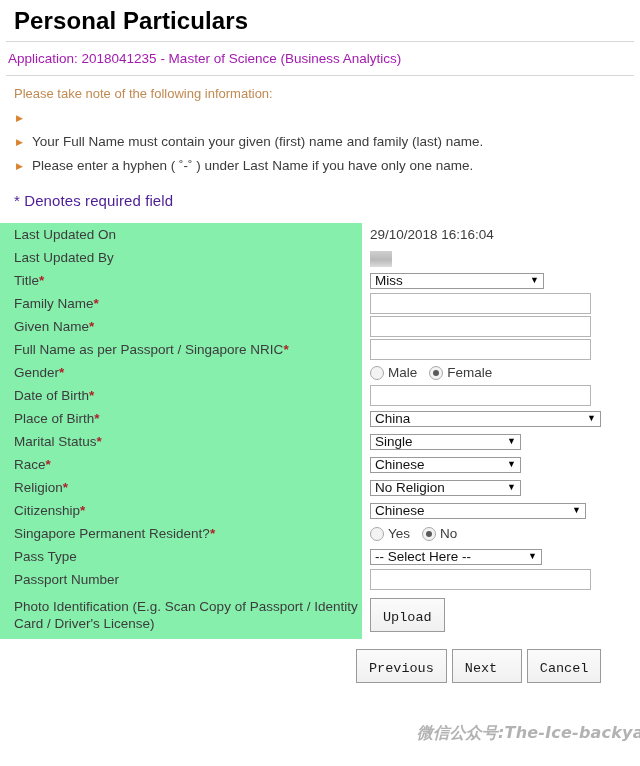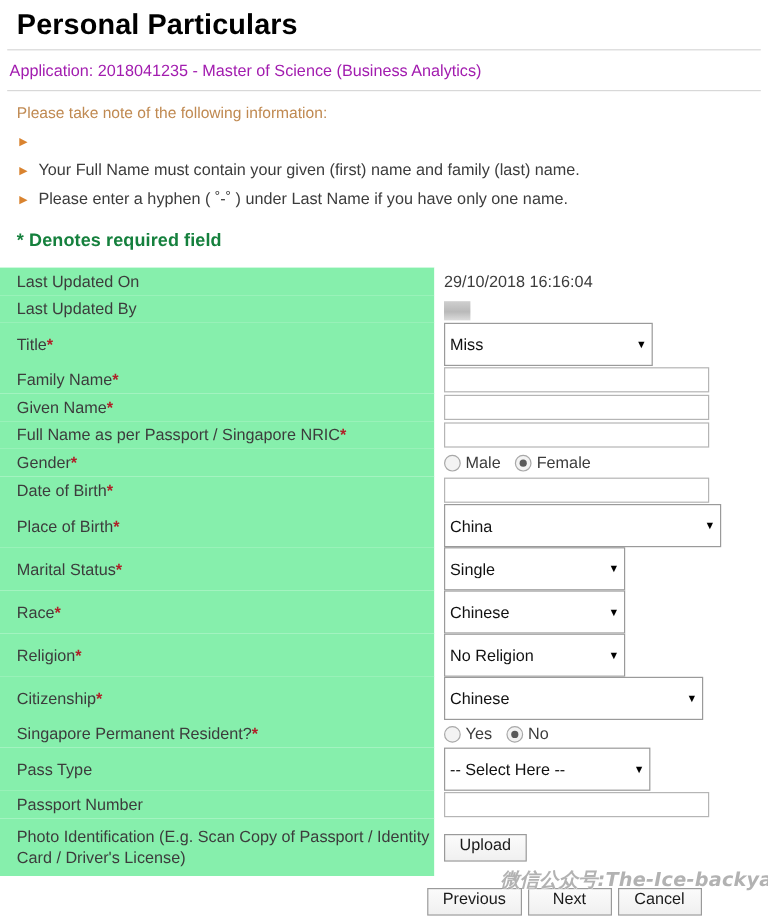--- a/index.html
+++ b/index.html
@@ -59,22 +59,22 @@
     font-size: 9px;
     line-height: 18px;
     width: 16px;
     flex: 0 0 16px;
     text-align: left;
     padding-left: 2px;
   }
   .note-text { line-height: 18px; }
 
   .required-note {
-    color: #15803d;
-    font-weight: bold;
+    color: #4c1d95;
+    font-weight: normal;
     font-size: 15px;
     padding: 14px 0 14px 14px;
     letter-spacing: .1px;
   }
 
   
   .form-wrap { position: relative; }
   .form-table {
     border-collapse: collapse;
     width: 640px;
@@ -124,21 +124,21 @@
     font-family: "Liberation Sans", sans-serif;
     font-size: 13px;
     color: #222;
     padding: 0 3px;
     outline: none;
   }
   .txt.w-wide { width: 221px; }
 
   .sel {
     box-sizing: border-box;
-    height: 36px;
+    height: 16px;
     border: 1px solid #9a9a9a;
     background: #ffffff;
     font-family: "Liberation Sans", sans-serif;
     font-size: 13.5px;
     color: #111;
     position: relative;
     display: inline-flex;
     align-items: center;
     padding: 0 4px;
   }
@@ -181,26 +181,26 @@
     border-radius: 50%;
     background: #5a5a5a;
   }
   .radio-label { margin-right: 12px; }
 
   .btn {
     display: inline-block;
     box-sizing: border-box;
     border: 1px solid #9a9a9a;
     background: linear-gradient(180deg, #fbfbfb 0%, #f0f0f0 100%);
-    font-family: Liberation Sans, sans-serif;
+    font-family: Liberation Mono, monospace;
     font-size: 13.5px;
     color: #1a1a1a;
-    padding: 1px 12px 6px 12px;
+    padding: 12px 12px 6px 12px;
     line-height: 14px;
-    text-align: center;
+    text-align: left;
     cursor: pointer;
   }
 
   .btn-row {
     padding: 10px 0 0 8px;
     display: flex;
     gap: 5px;
     position: relative;
   }
   .btn-row .btn { min-width: 70px; }

